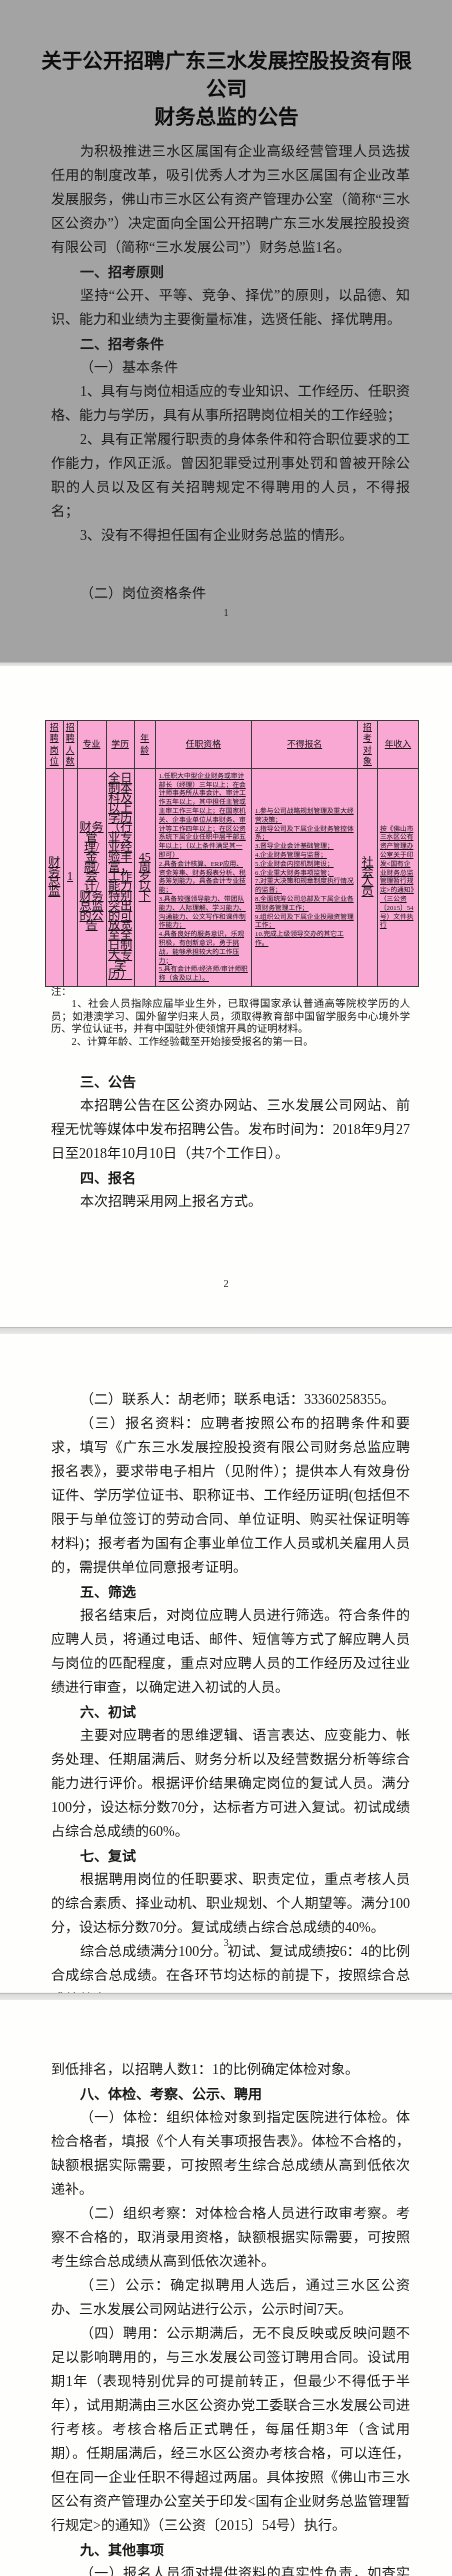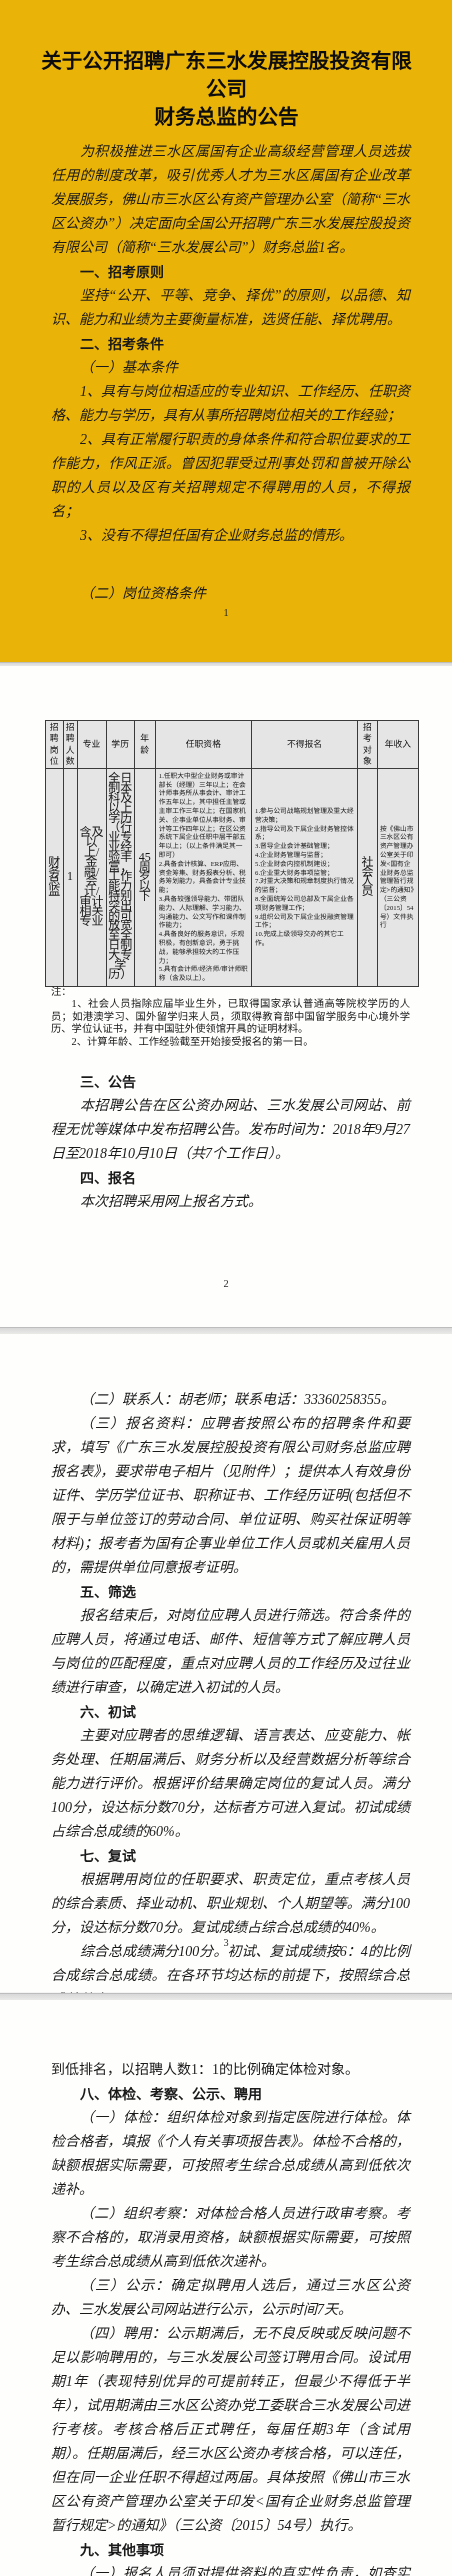--- a/index.html
+++ b/index.html
@@ -7,49 +7,49 @@
           font-family:"Liberation Serif","DejaVu Serif",serif;color:#161616;}
   .page{position:absolute;left:0;width:452px;background:#fefefd;}
   .sep{position:absolute;left:0;width:452px;height:7.2px;background:linear-gradient(#d8d8d8,#ededec);
        border-top:0.5px solid #bdbdbd;}
   .pagenum{position:absolute;left:0;width:100%;text-align:center;font-size:10.3px;color:#2a2a2a;}
 
   
   .flow{position:absolute;left:51px;width:359px;}
   .t{margin:0;font-size:14px;line-height:24px;text-align:justify;color:#1a1a1a;}
   .lh46 .t{line-height:24px;}
-  .ind{text-indent:29px;font-style:italic;}
+  .ind{text-indent:29px;}
   .hd{font-weight:bold;font-family:"Liberation Sans","DejaVu Sans",sans-serif;text-indent:29px;}
 
   
   .doc-title{position:absolute;top:47px;left:31px;width:391px;text-align:center;
       font-size:20.6px;line-height:28px;font-weight:bold;color:#0d0d0d;}
   .gap-top{margin-top:34px;}
 
   
   .postable{position:absolute;top:54px;left:45px;border-collapse:collapse;table-layout:fixed;
-      width:374px;background:#e5e5e5;}
+      width:374px;background:#f9a8d4;text-decoration:underline;}
   .postable td{border:0.8px solid #3a3a3a;vertical-align:middle;word-break:break-all;}
   .postable .hc{font-size:8.8px;text-align:center;padding:1px 2.1px;line-height:11.3px;color:#101010;}
   .postable .bc{font-size:12px;text-align:center;padding:2.1px 1.5px;line-height:9.8px;}
   .postable .lc{font-size:6.7px;text-align:left;padding:2.6px 3.1px;line-height:8.8px;vertical-align:middle;}
   .postable .sc{font-size:6.7px;text-align:left;padding:2.6px 2.1px;line-height:8.8px;}
   .hrow{height:47px;}  .brow{height:207px;}
 
   
   .note{font-size:10.3px;line-height:12.4px;}
   .note p{margin:0;text-align:justify;}
   .note .ni{text-indent:20.6px;}
 </style>
 </head>
 <body>
 
 <div class="canvas">
 
-  <div class="page" style="top:0;height:680px;background:#eab308;">
+  <div class="page" style="top:0;height:680px;background:#a3a3a3;">
     <div class="doc-title">
       <div>关于公开招聘广东三水发展控股投资有限公司</div>
       <div>财务总监的公告</div>
     </div>
     <div class="flow" style="top:140px;">
       <p class="t ind">为积极推进三水区属国有企业高级经营管理人员选拔任用的制度改革，吸引优秀人才为三水区属国有企业改革发展服务，佛山市三水区公有资产管理办公室（简称“三水区公资办”）决定面向全国公开招聘广东三水发展控股投资有限公司（简称“三水发展公司”）财务总监1名。</p>
       <p class="t hd">一、招考原则</p>
       <p class="t ind">坚持“公开、平等、竞争、择优”的原则，以品德、知识、能力和业绩为主要衡量标准，选贤任能、择优聘用。</p>
       <p class="t hd">二、招考条件</p>
       <p class="t ind">（一）基本条件</p>
@@ -84,21 +84,21 @@
         <td class="hc">学历</td>
         <td class="hc">年龄</td>
         <td class="hc">任职资格</td>
         <td class="hc">不得报名</td>
         <td class="hc">招考对象</td>
         <td class="hc">年收入</td>
       </tr>
       <tr class="brow">
         <td class="bc">财务总监</td>
         <td class="bc">1</td>
-        <td class="bc">含及以上/金融/会计/审计相关专业</td>
+        <td class="bc">财务管理/金融/会计/财务总监的公告</td>
         <td class="bc">全日制本科及以上学历（行业专业经验丰富，工作能力特别突出的可放宽至全日制大专学历）</td>
         <td class="bc">45周岁以下</td>
         <td class="lc">
 
         <div>1.任职大中型企业财务或审计部长（经理）三年以上；在会计师事务所从事会计、审计工作五年以上，其中担任主管或主审工作三年以上；在国家机关、企事业单位从事财务、审计等工作四年以上；在区公资系统下属企业任职中层干部五年以上；（以上条件满足其一即可）</div>
               <div>2.具备会计核算、ERP应用、资金筹集、财务报表分析、税务筹划能力，具备会计专业技能；</div>
               <div>3.具备较强领导能力、带团队能力、人际理解、学习能力、沟通能力、公文写作和课件制作能力；</div>
               <div>4.具备良好的服务意识，乐观积极，有创新意识，勇于挑战，能够承担较大的工作压力；</div>
               <div>5.具有会计师/经济师/审计师职称（含及以上）。</div>
             </td>

